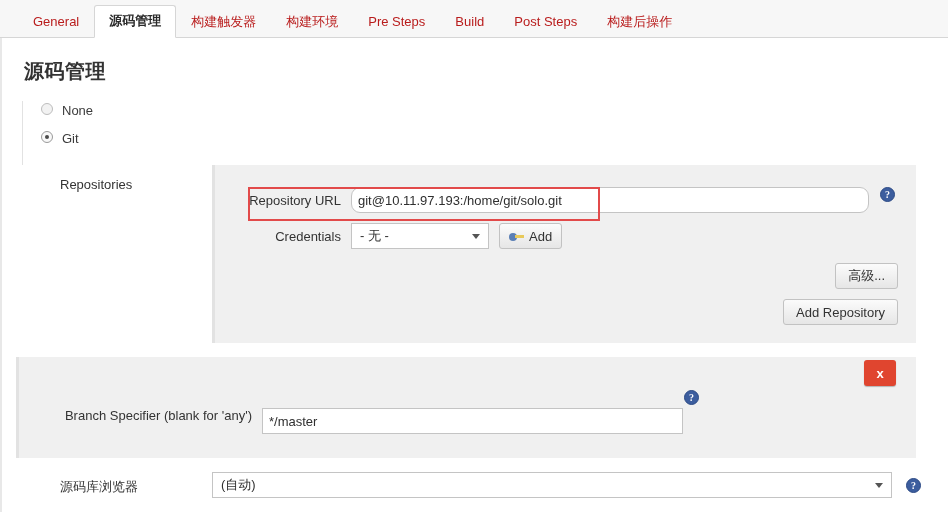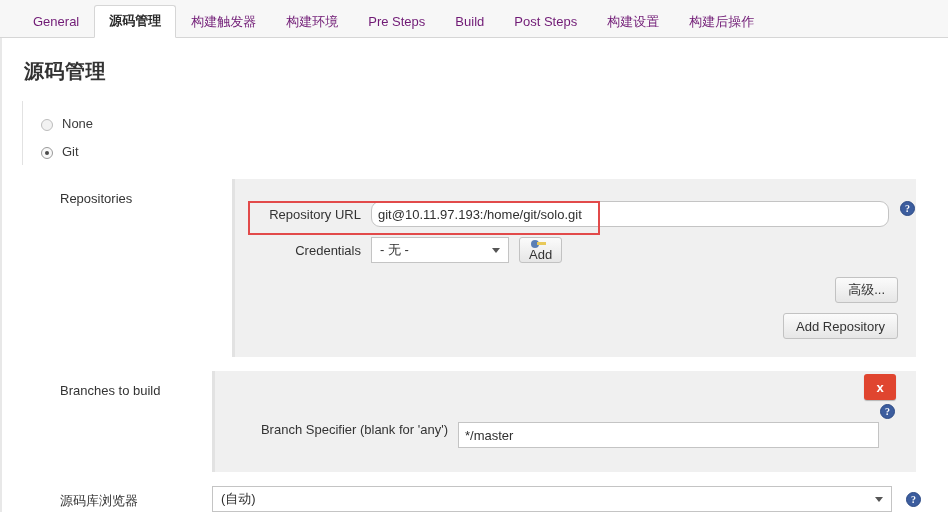--- a/index.html
+++ b/index.html
@@ -20,21 +20,21 @@
     background: #f7f7f7;
     border-bottom: 1px solid #d6d6d6;
     padding-left: 18px;
     display: flex;
     align-items: flex-end;
   }
   .tab {
     position: relative;
     padding: 7px 14px 8px 14px;
     font-size: 13px;
-    color: #701a75;
+    color: #b91c1c;
     white-space: nowrap;
     line-height: 16px;
     border: 1px solid transparent;
     border-bottom: none;
     top: 1px;
     cursor: pointer;
   }
   .tab.active {
     background: #ffffff;
     color: #2b2b2b;
@@ -67,21 +67,21 @@
   }
 
   
   #scm-radios {
     border-left: 1px solid #e2e2e2;
     padding: 2px 0 6px 18px;
     margin-left: 6px;
   }
   .radio-row {
     display: flex;
-    align-items: flex-end;
+    align-items: flex-start;
     height: 28px;
     cursor: pointer;
   }
   .radio-dot {
     width: 12px; height: 12px;
     border-radius: 50%;
     border: 1px solid #bdbdbd;
     background: #f2f2f2;
     margin-right: 9px;
     position: relative;
@@ -185,21 +185,21 @@
     height: 26px;
     padding: 0 12px;
     font-size: 13px;
     color: #333333;
     background: linear-gradient(#fbfbfb, #e6e6e6);
     border: 1px solid #c2c2c2;
     border-radius: 3px;
     cursor: pointer;
     white-space: nowrap;
   }
-  .btn.add-cred { margin-left: 10px; padding: 0 9px; flex-direction: column; }
+  .btn.add-cred { margin-left: 10px; padding: 0 9px; }
   .key-icon {
     display: inline-block;
     width: 15px; height: 11px;
     margin-right: 5px;
     position: relative;
   }
   .key-icon::before {
     content: "";
     position: absolute; left: 0; top: 2px;
     width: 8px; height: 8px;
@@ -277,21 +277,20 @@
 <body>
 
 <div id="tab-bar">
   <div class="tab">General</div>
   <div class="tab active">源码管理</div>
   <div class="tab">构建触发器</div>
   <div class="tab">构建环境</div>
   <div class="tab">Pre Steps</div>
   <div class="tab">Build</div>
   <div class="tab">Post Steps</div>
-  <div class="tab">构建设置</div>
   <div class="tab">构建后操作</div>
 </div>
 
 <div id="page-body">
   <div id="left-rail"></div>
 
   <div id="content-frame">
 
     <div id="page-title">源码管理</div>
 
@@ -299,21 +298,21 @@
       <div class="radio-row">
         <span class="radio-dot"></span>
         <span class="radio-label">None</span>
       </div>
       <div class="radio-row">
         <span class="radio-dot checked"></span>
         <span class="radio-label">Git</span>
       </div>
     </div>
 
-    <div class="form-row" style="margin-top:14px;gap:20px;">
+    <div class="form-row" style="">
       <div class="row-label">Repositories</div>
       <div class="row-body">
 
         <div class="panel repositories">
 
           <div class="field-line">
             <div class="field-label repo">Repository URL</div>
             <input class="text-input repo-input" type="text" value="git@10.11.97.193:/home/git/solo.git" style="">
           </div>
 
@@ -339,21 +338,20 @@
 
         </div>
 
         <div class="help-icon" style="left:668px; top:22px;">?</div>
       </div>
 
       <div class="highlight-box" style="left:232px; top:22px; width:352px; height:34px;"></div>
     </div>
 
     <div class="form-row" style="margin-top:14px;">
-      <div class="row-label">Branches to build</div>
       <div class="row-body">
 
         <div class="panel branches">
 
           <div class="delete-x">x</div>
 
           <div class="field-line" style="margin-top:18px;">
             <div class="field-label branch">Branch Specifier (blank for 'any')</div>
             <input class="text-input branch-input" type="text" value="*/master" style="">
           </div>

